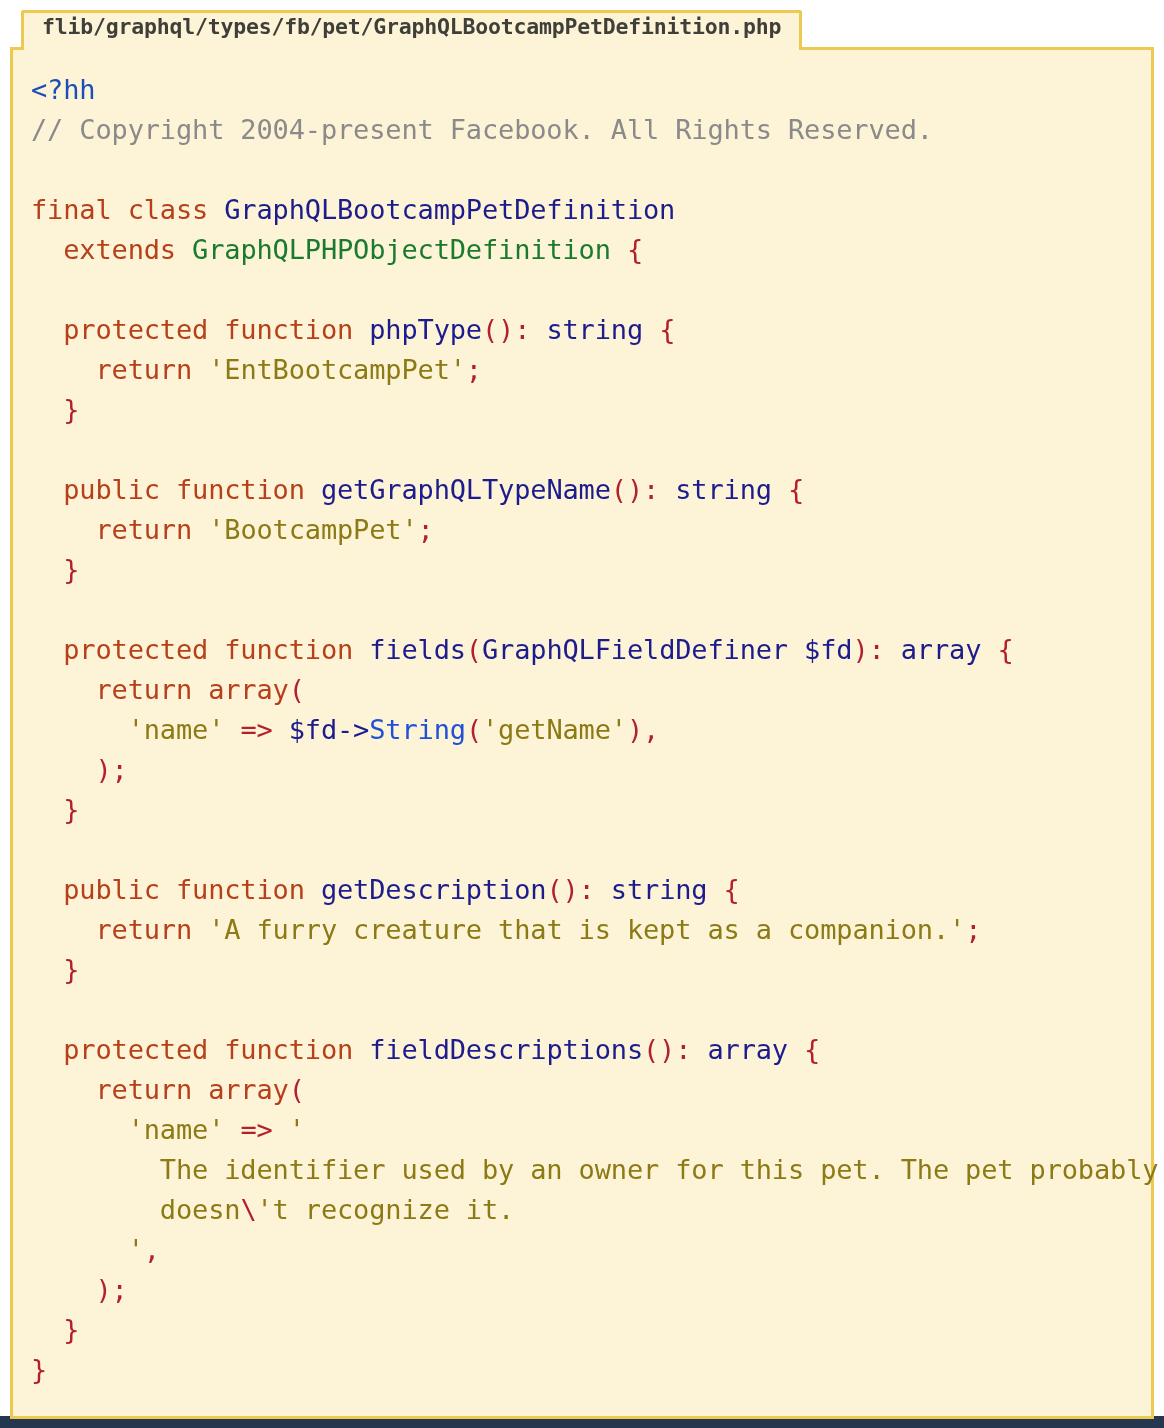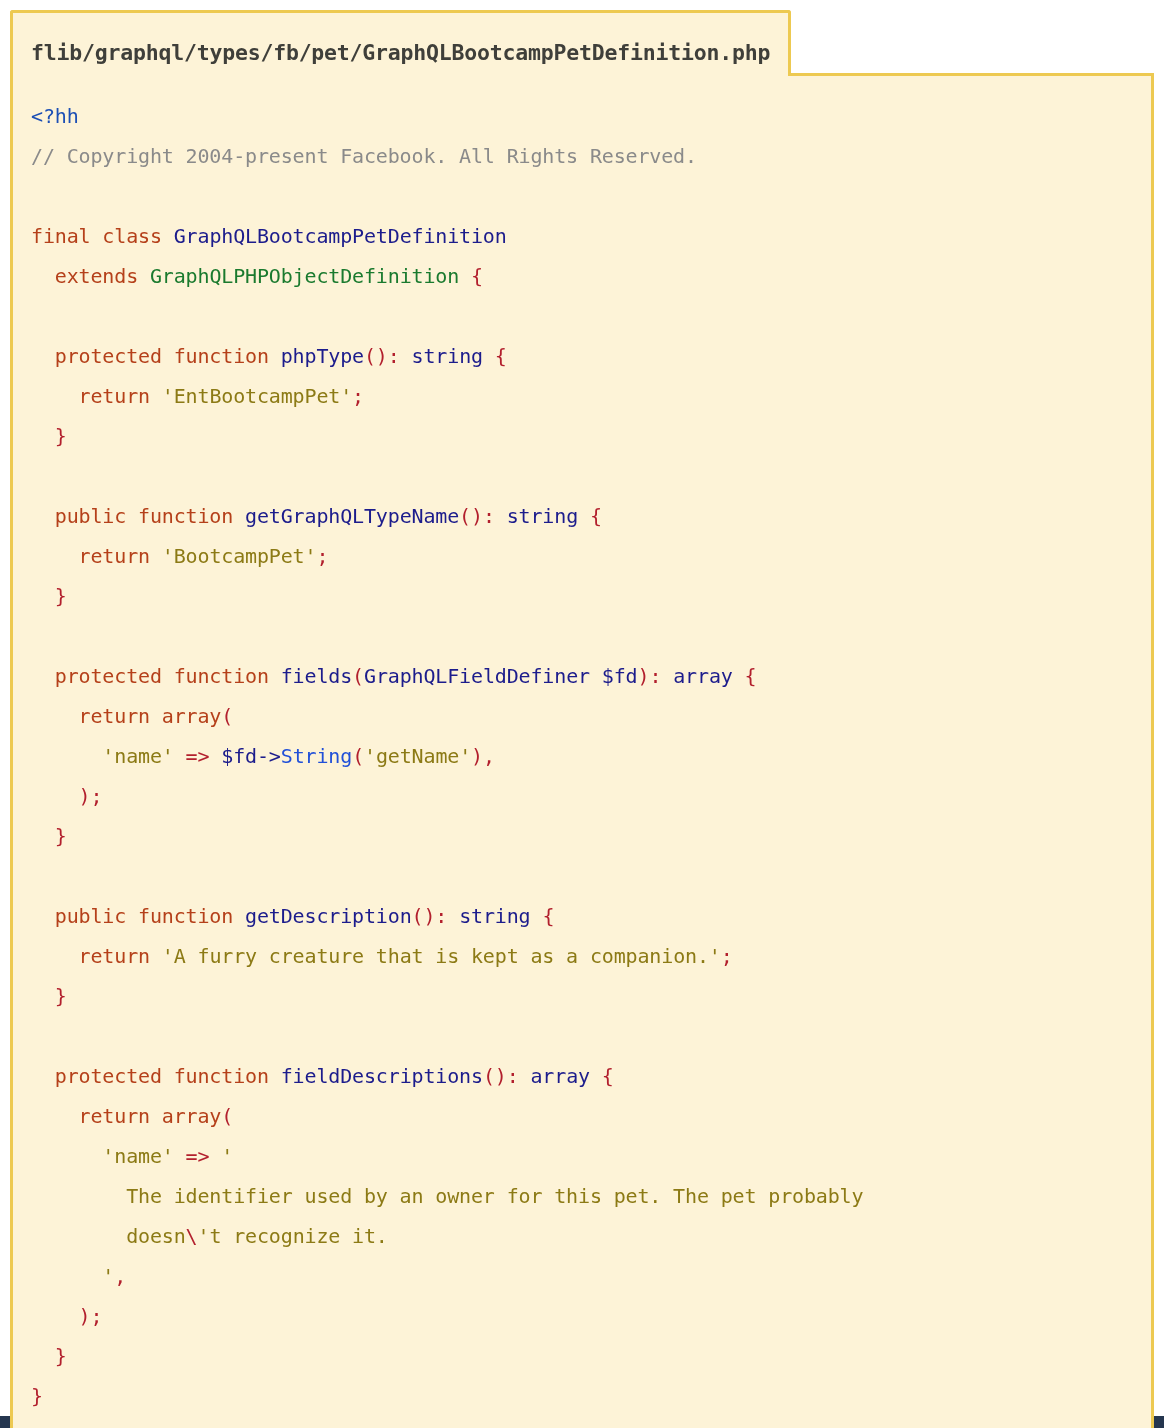--- a/index.html
+++ b/index.html
@@ -24,26 +24,26 @@
     width: 1144px;
   }
 
   
   .tab-header {
     display: inline-block;
     box-sizing: border-box;
     border: 3px solid #edc951;
     border-bottom: none;
     background: #fdf3d7;
-    padding: 29px 18px 12px 18px;
+    padding: 3px 18px 12px 18px;
     border-top-left-radius: 3px;
     border-top-right-radius: 3px;
     position: relative;
     z-index: 3;
-    margin-left: 0;
+    margin-left: 11px;
   }
   .tab-header .filename {
     font-family: "DejaVu Sans Mono", "Liberation Mono", monospace;
     font-weight: bold;
     font-size: 21.5px;
     letter-spacing: -0.2px;
     color: #3f3f3a;
     white-space: pre;
     line-height: 1;
   }
@@ -56,21 +56,21 @@
     margin-top: -3px;
     padding: 20px 0 26px 18px;
     position: relative;
     z-index: 1;
   }
 
   pre.code {
     margin: 0;
     padding: 0;
     font-family: "DejaVu Sans Mono", "Liberation Mono", monospace;
-    font-size: 20px;
+    font-size: 27px;
     line-height: 40px;
     white-space: pre;
     color: #3f3f3a;
     letter-spacing: -0.15px;
     tab-size: 2;
   }
 
   
   .t-kw       { color: #b5401a; }  
   .t-cls      { color: #1c1c8c; }  

